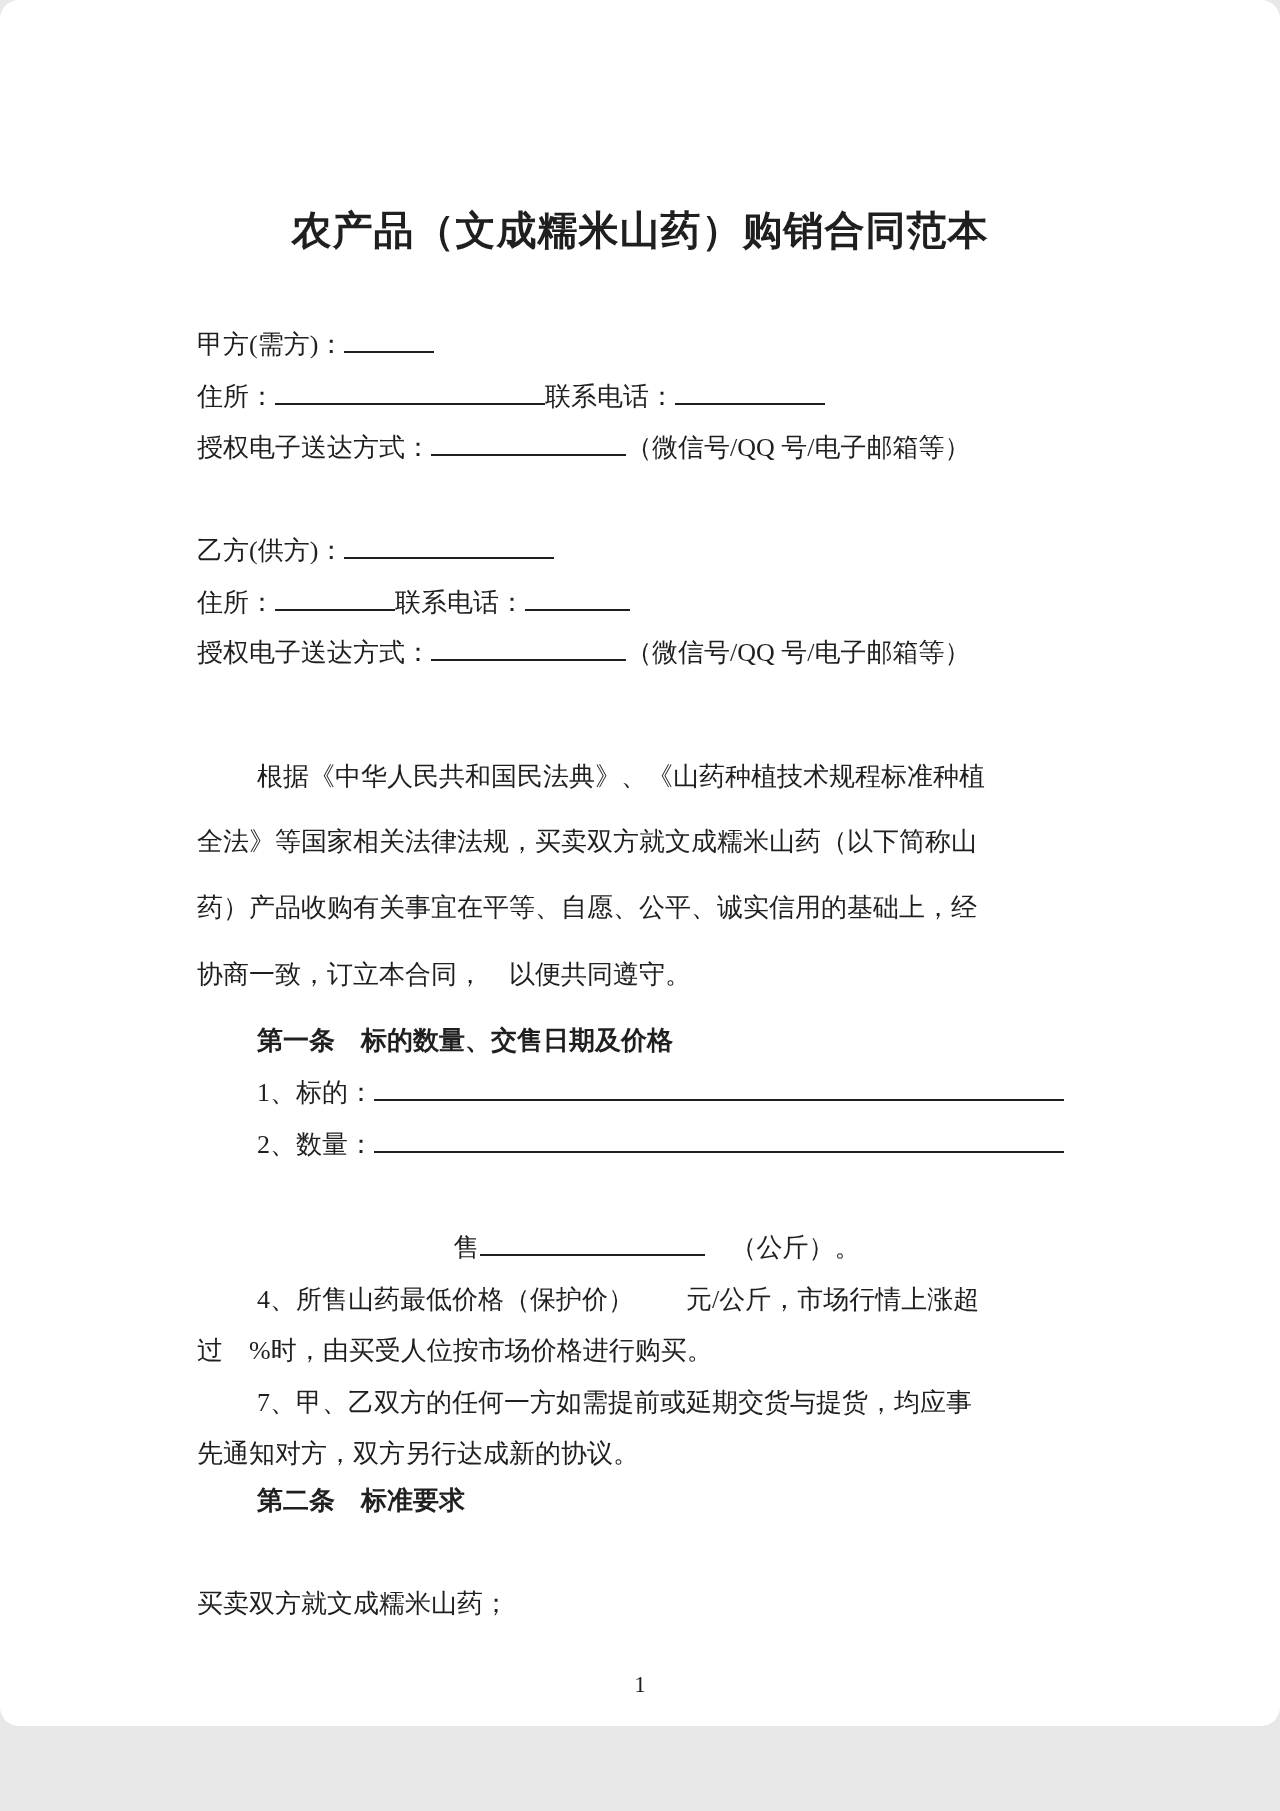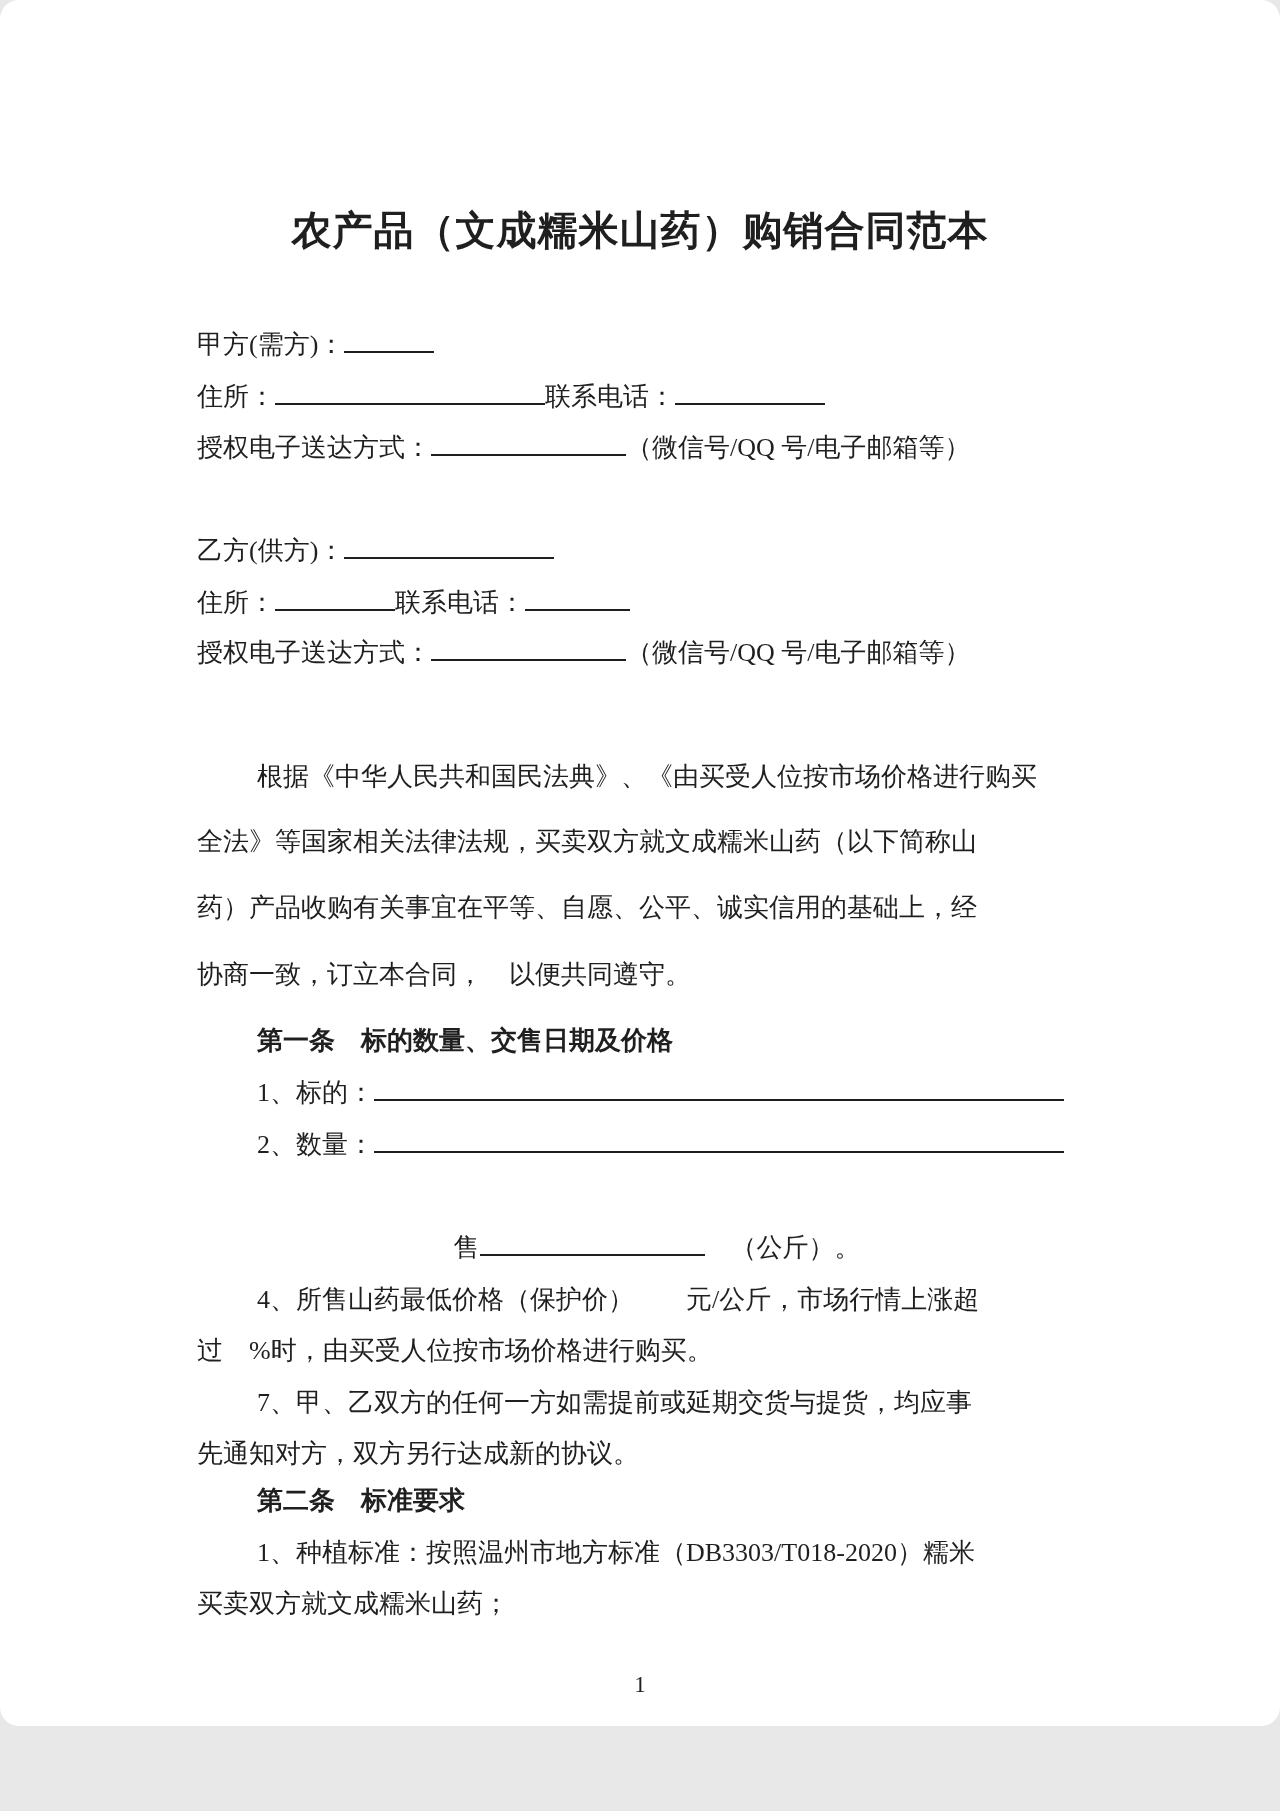--- a/index.html
+++ b/index.html
@@ -58,33 +58,32 @@
   <div class="doc-title">农产品（文成糯米山药）购销合同范本</div>
 
   <div class="line" style="top:323px;">甲方(需方)：<span class="blank" style="width:90px"></span></div>
   <div class="line" style="top:375px;">住所：<span class="blank" style="width:270px"></span>联系电话：<span class="blank" style="width:150px"></span></div>
   <div class="line" style="top:426px;">授权电子送达方式：<span class="blank" style="width:195px"></span>（微信号/QQ 号/电子邮箱等）</div>
 
   <div class="line" style="top:529px;">乙方(供方)：<span class="blank" style="width:210px"></span></div>
   <div class="line" style="top:581px;">住所：<span class="blank" style="width:120px"></span>联系电话：<span class="blank" style="width:105px"></span></div>
   <div class="line" style="top:631px;">授权电子送达方式：<span class="blank" style="width:195px"></span>（微信号/QQ 号/电子邮箱等）</div>
 
-  <div class="line ind" style="top:755px;">根据《中华人民共和国民法典》、《由买受人位按市场价格进行购买</div>
+  <div class="line ind" style="top:755px;">根据《中华人民共和国民法典》、《山药种植技术规程标准种植</div>
   <div class="line" style="top:820px;">全法》等国家相关法律法规，买卖双方就文成糯米山药（以下简称山</div>
   <div class="line" style="top:886px;">药）产品收购有关事宜在平等、自愿、公平、诚实信用的基础上，经</div>
   <div class="line" style="top:953px;">协商一致，订立本合同，　以便共同遵守。</div>
 
   <div class="line ind bold" style="top:1019px;">第一条　标的数量、交售日期及价格</div>
   <div class="line ind" style="top:1071px;">1、标的：<span class="blank" style="width:690px"></span></div>
   <div class="line ind" style="top:1123px;">2、数量：<span class="blank" style="width:690px"></span></div>
   <div class="line" style="top:1226px;text-align:center;">售<span class="blank" style="width:225px"></span>　（公斤）。</div>
   <div class="line ind" style="top:1278px;">4、所售山药最低价格（保护价）　　元/公斤，市场行情上涨超</div>
   <div class="line" style="top:1329px;">过　%时，由买受人位按市场价格进行购买。</div>
   <div class="line ind" style="top:1381px;">7、甲、乙双方的任何一方如需提前或延期交货与提货，均应事</div>
   <div class="line" style="top:1432px;">先通知对方，双方另行达成新的协议。</div>
 
   <div class="line ind bold" style="top:1479px;">第二条　标准要求</div>
-  <div class="line ind" style="top:1531px;">1、种植标准：按照温州市地方标准（DB3303/T018-2020）糯米</div>
   <div class="line" style="top:1582px;">买卖双方就文成糯米山药；</div>
 
   <div class="pagenum">1</div>
 
 </div>
 
 </body></html>

